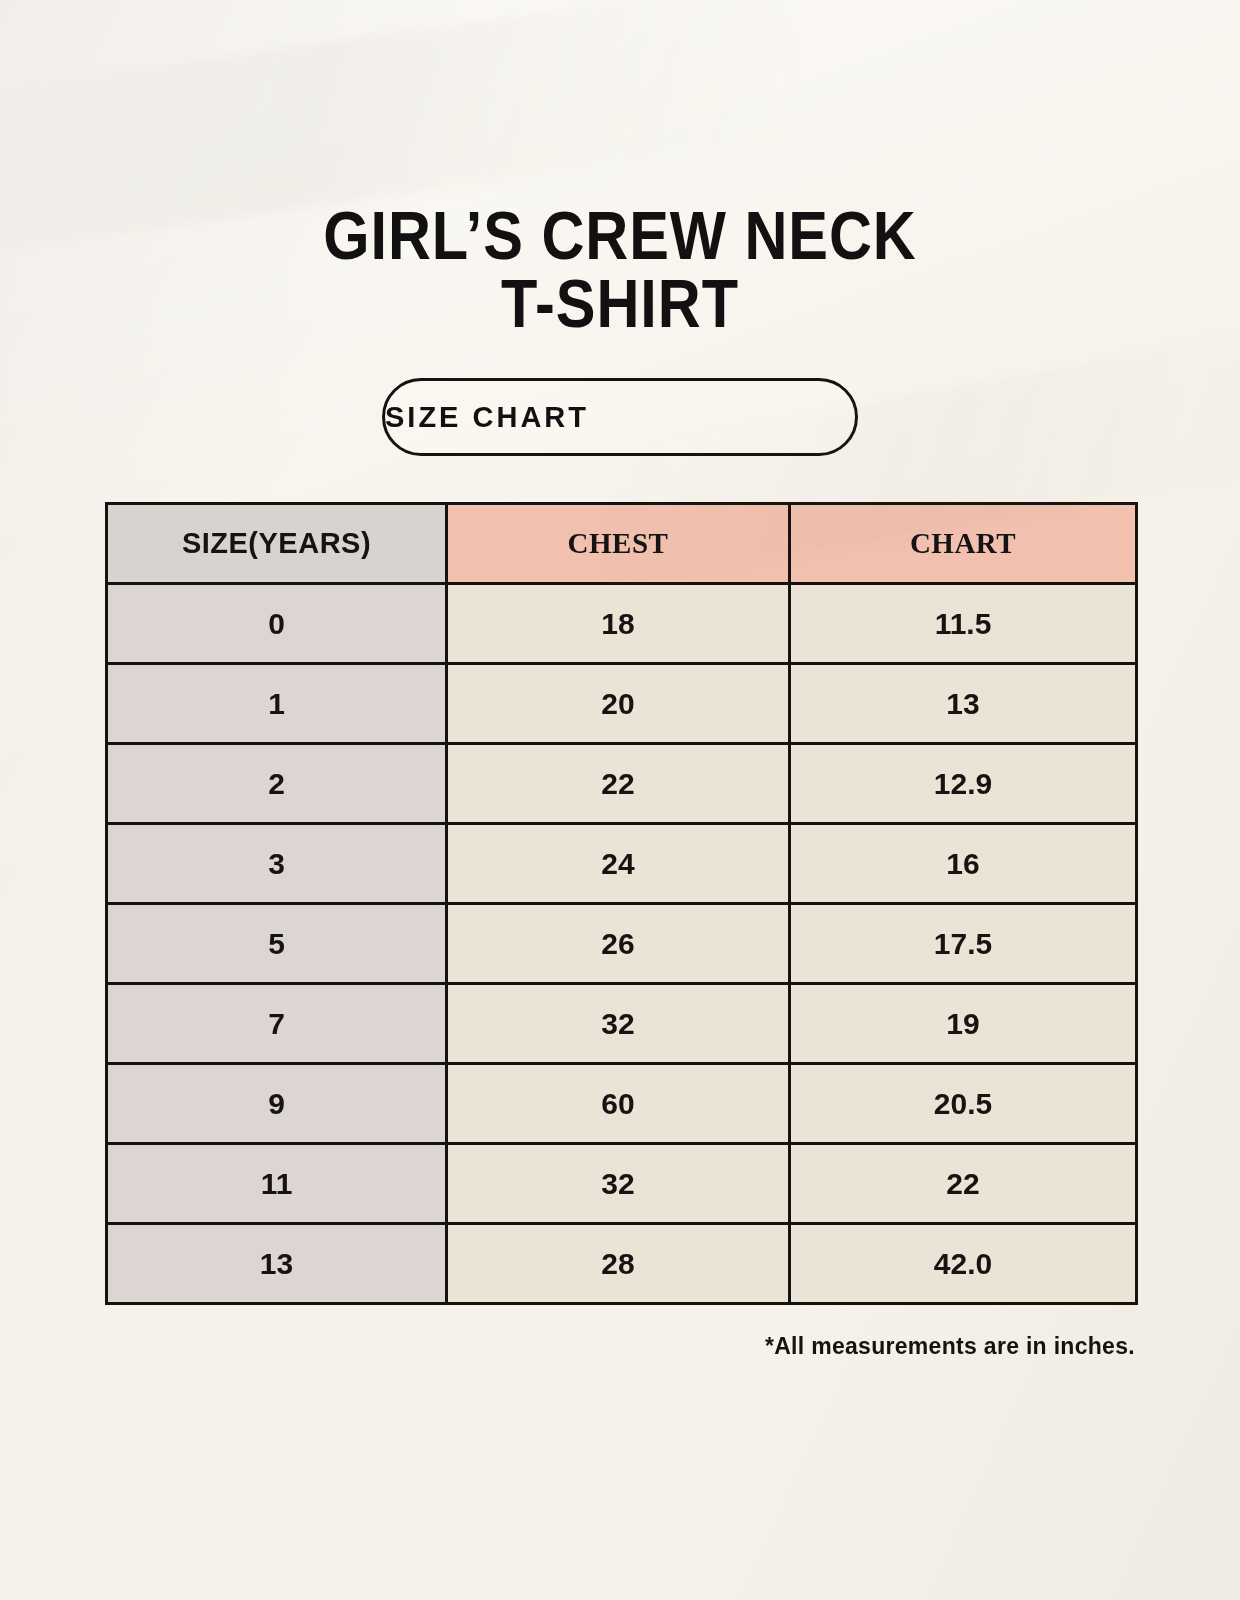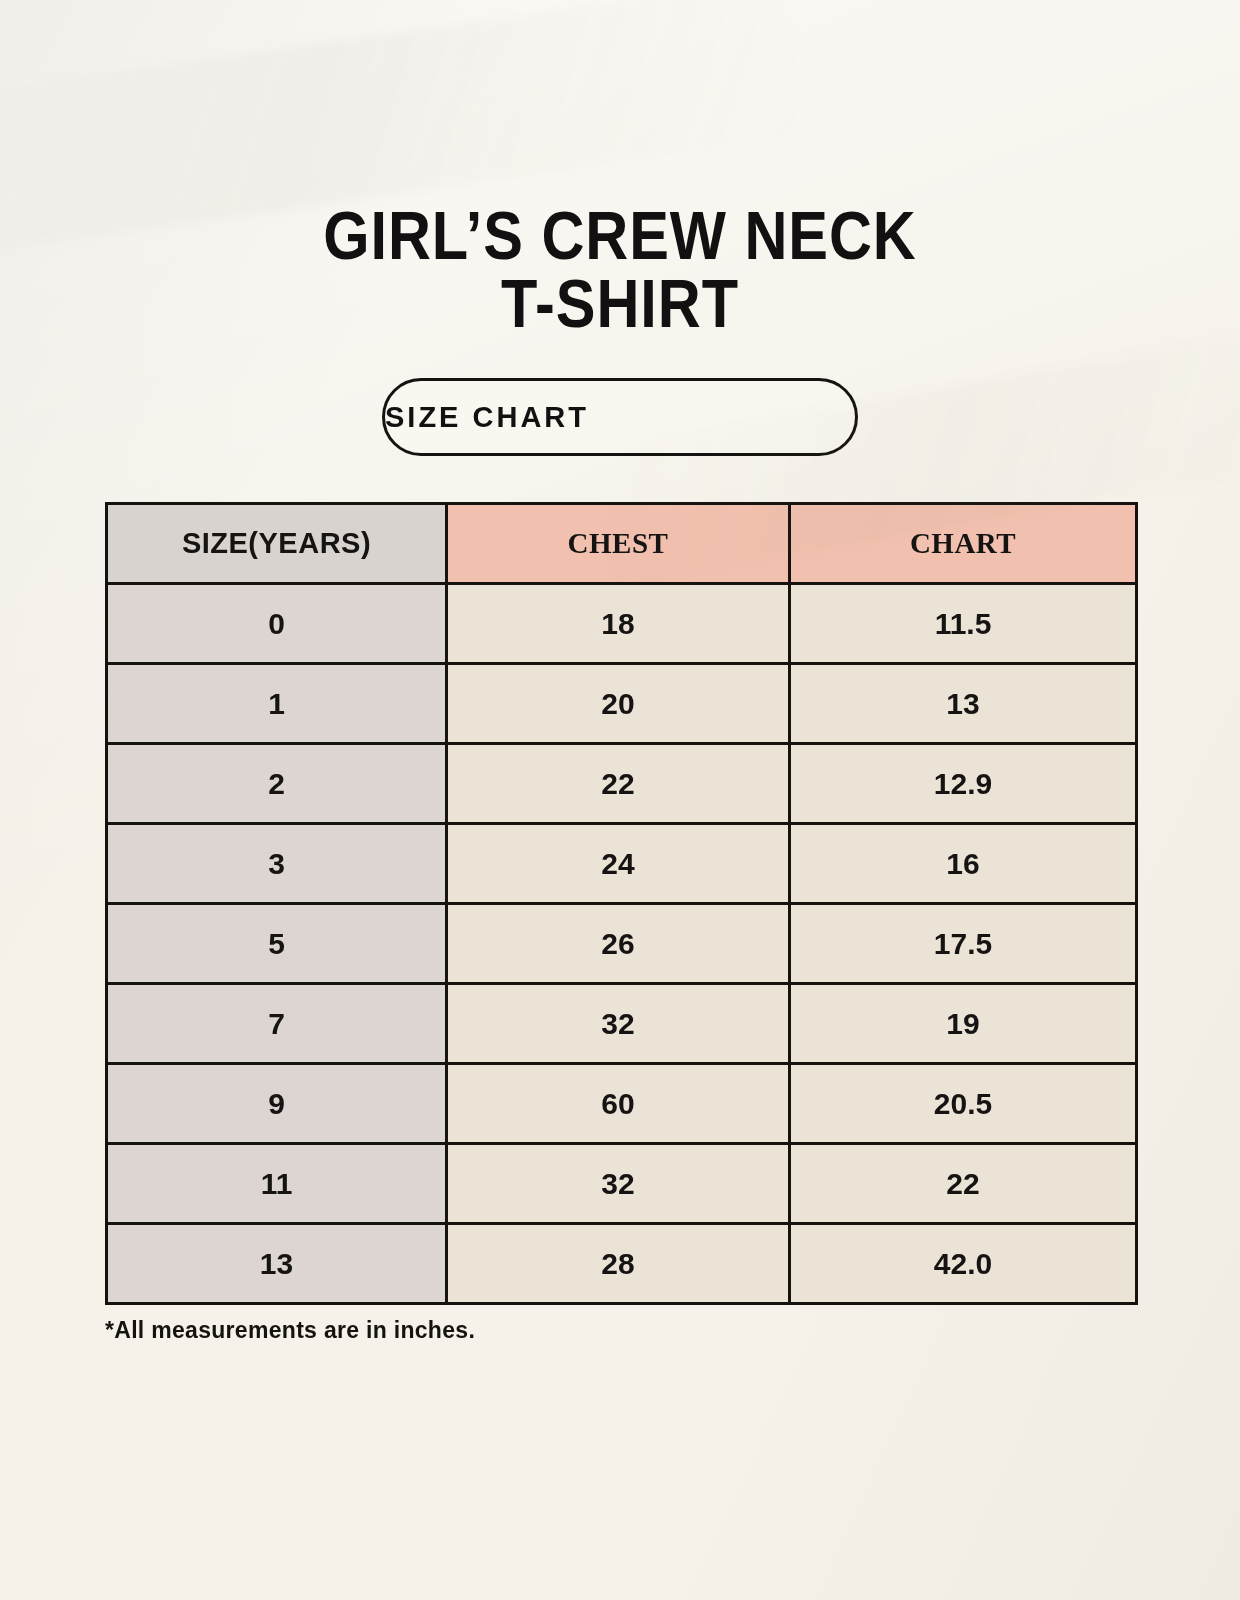--- a/index.html
+++ b/index.html
@@ -99,21 +99,22 @@
   }
   td.c-val {
     background: #eae3d6;
     font-weight: bold;
     font-size: 30px;
     margin-left: 8px;
   }
 
   .footnote {
     width: 1030px;
-    margin: 12px auto 0 auto;
+    margin: 28px auto 0 auto;
+    text-align: right;
     font-size: 23px;
     font-weight: bold;
     letter-spacing: 0.3px;
     color: #15130f;
   }
 </style>
 </head>
 <body>
 
 <div class="page">

